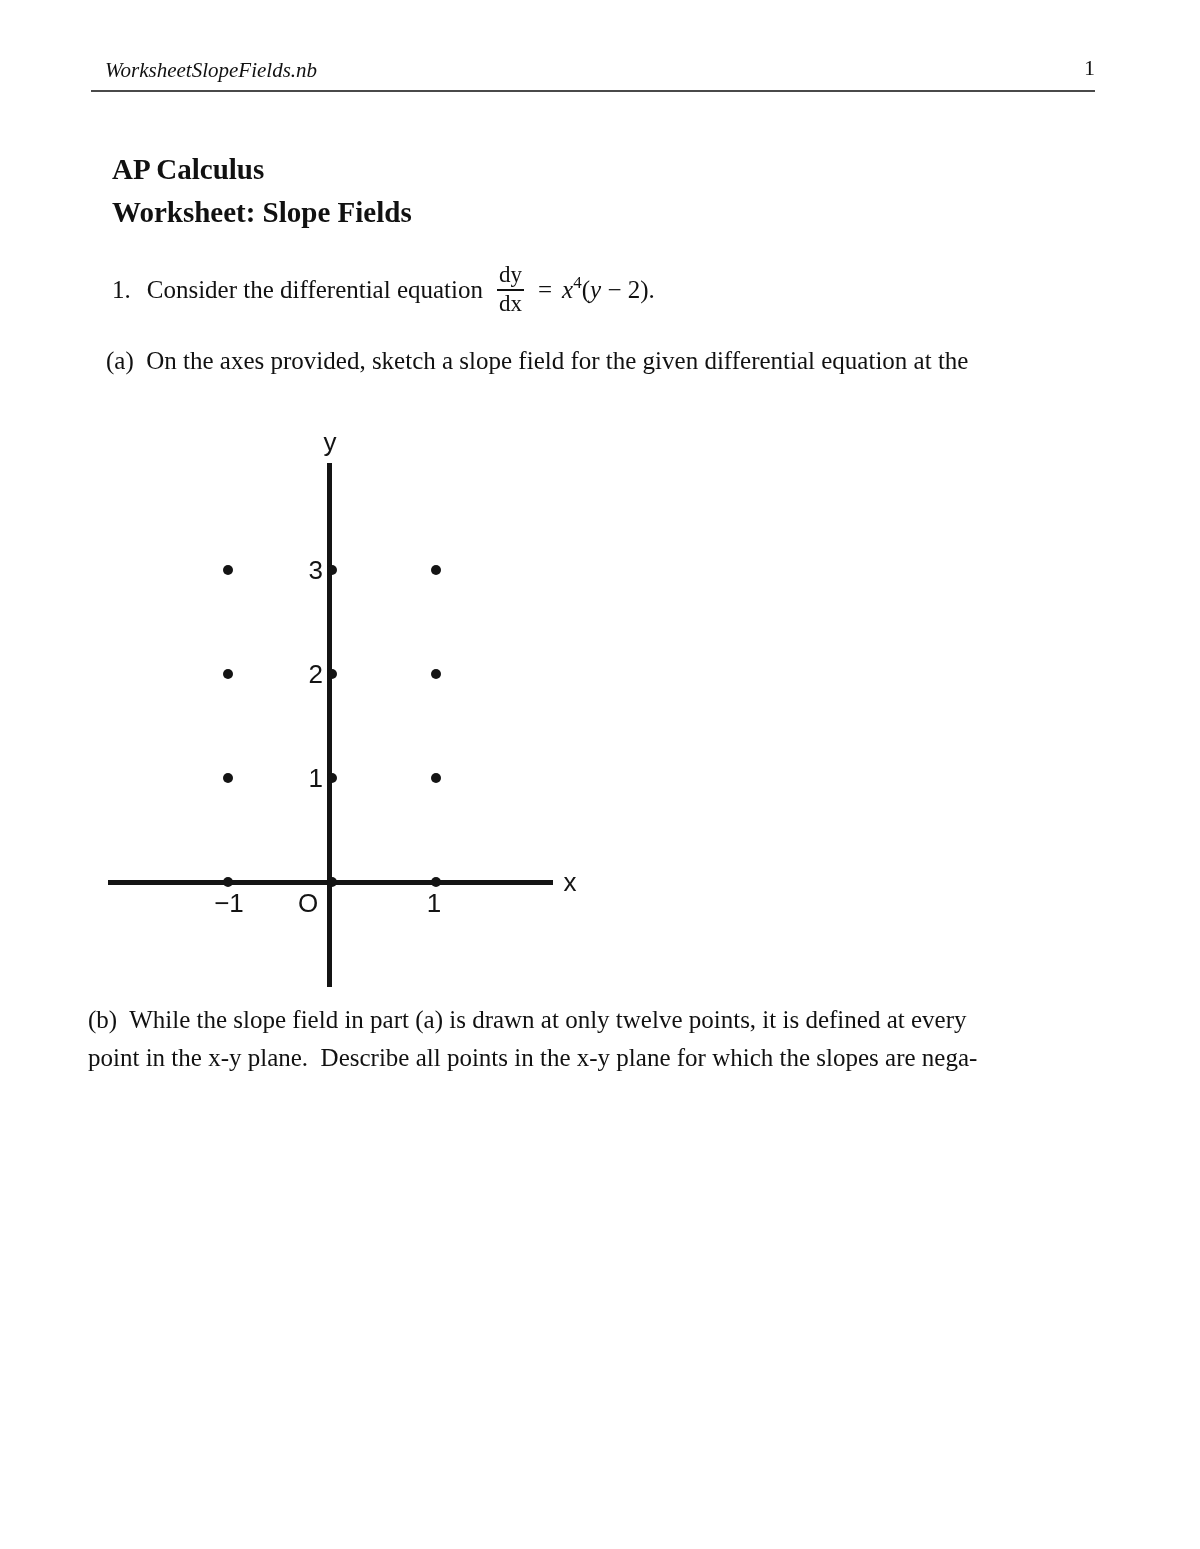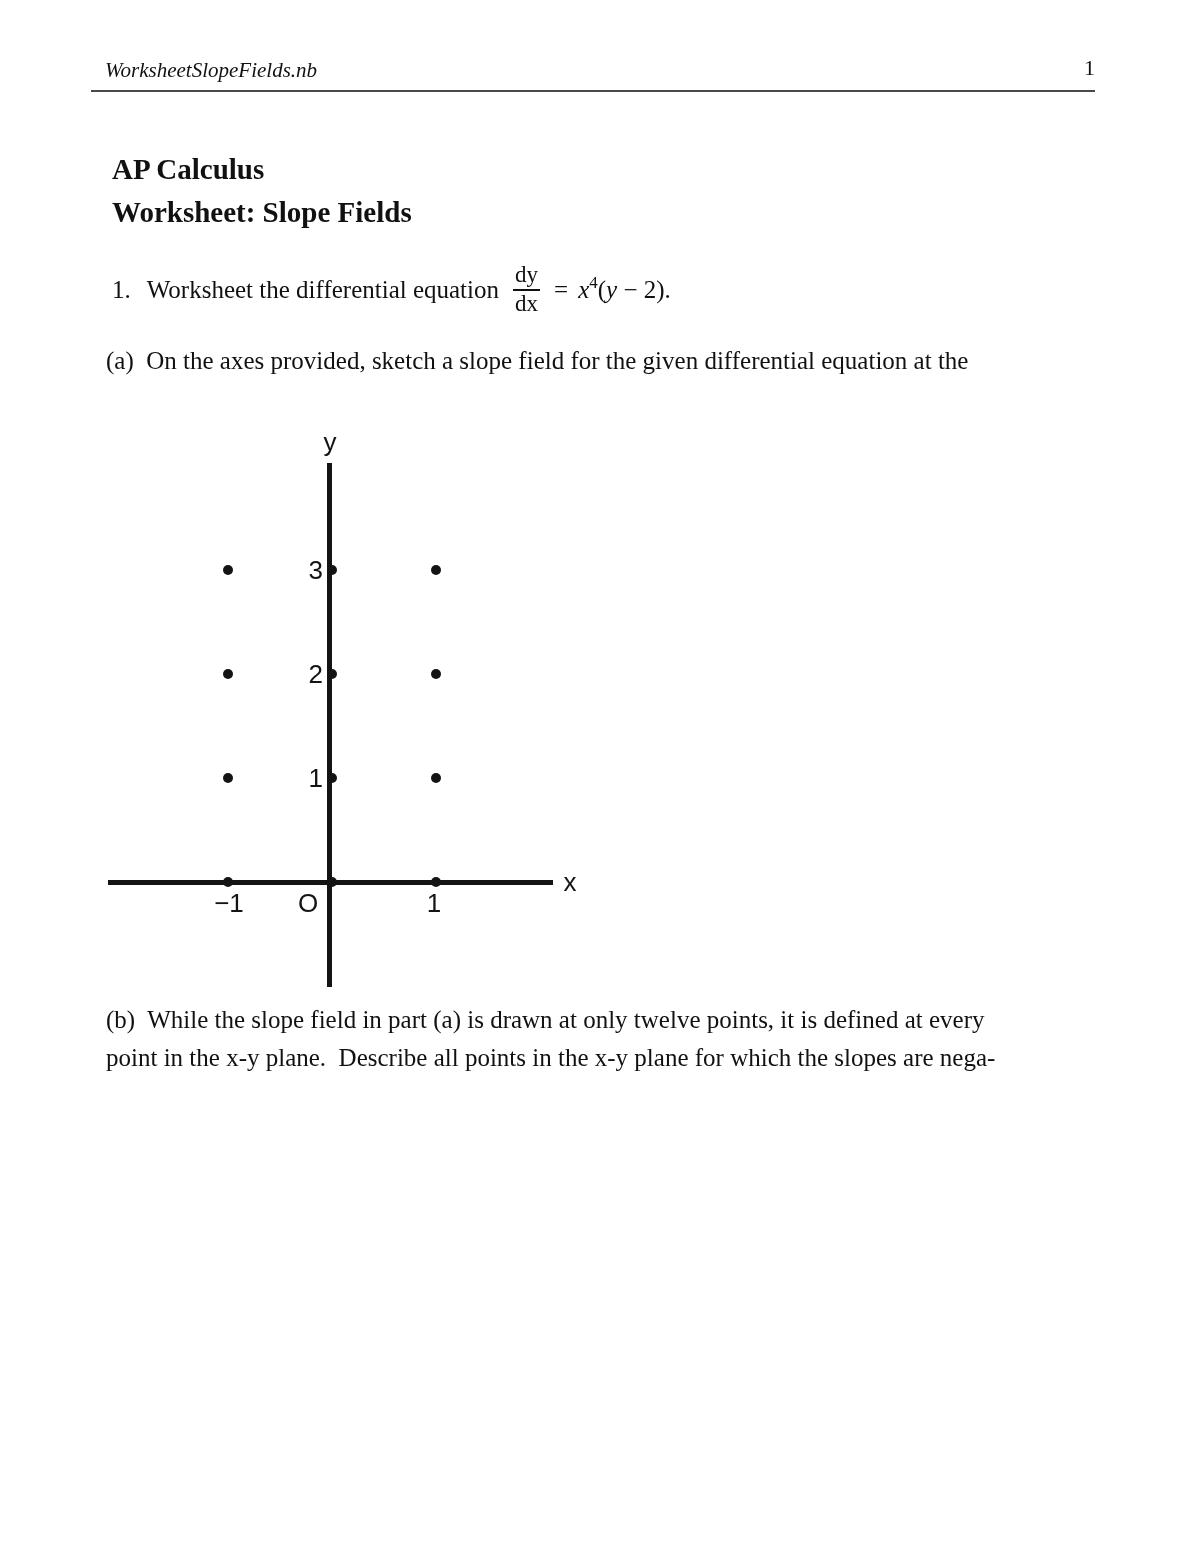--- a/index.html
+++ b/index.html
@@ -62,21 +62,21 @@
   .equation-row .eq-sign { margin: 0 10px; }
   .rhs i { font-style: italic; }
   .rhs sup { font-size: 17px; line-height: 0; vertical-align: 10px; }
 
   
   .para {
     font-size: 25px; line-height: 38px;
     white-space: nowrap;
   }
   .para-a { left: 106px; top: 342px; }
-  .para-b { left: 106px; top: 1001px; }
+  .para-b { left: 88px; top: 1001px; }
 
   
   #figure { left: 0; top: 0; width: 1200px; height: 1549px; pointer-events: none; }
   #figure > div { position: absolute; }
   .axis-line { background: #141414; }
   .fig-label {
     font-family: "Liberation Sans", "DejaVu Sans", sans-serif;
     font-size: 26px; line-height: 30px;
     color: #141414;
   }
@@ -95,21 +95,21 @@
   <div class="abs header-page">1</div>
   <div class="abs header-rule"></div>
 
   <div class="abs title-block">
     <div>AP Calculus</div>
     <div>Worksheet: Slope Fields</div>
   </div>
 
   <div class="abs equation-row">
     <span class="lead">1.</span>
-    <span class="eqtext">Worksheet the differential equation</span>
+    <span class="eqtext">Consider the differential equation</span>
     <span class="frac">
       <span class="num">dy</span>
       <span class="den">dx</span>
     </span>
     <span class="eq-sign">=</span>
     <span class="rhs"><i>x</i><sup>4</sup><span>(</span><i>y</i><span> − 2).</span></span>
   </div>
 
   <div class="abs para para-a">
     <div>(a)&nbsp; On the axes provided, sketch a slope field for the given differential equation at the</div>

